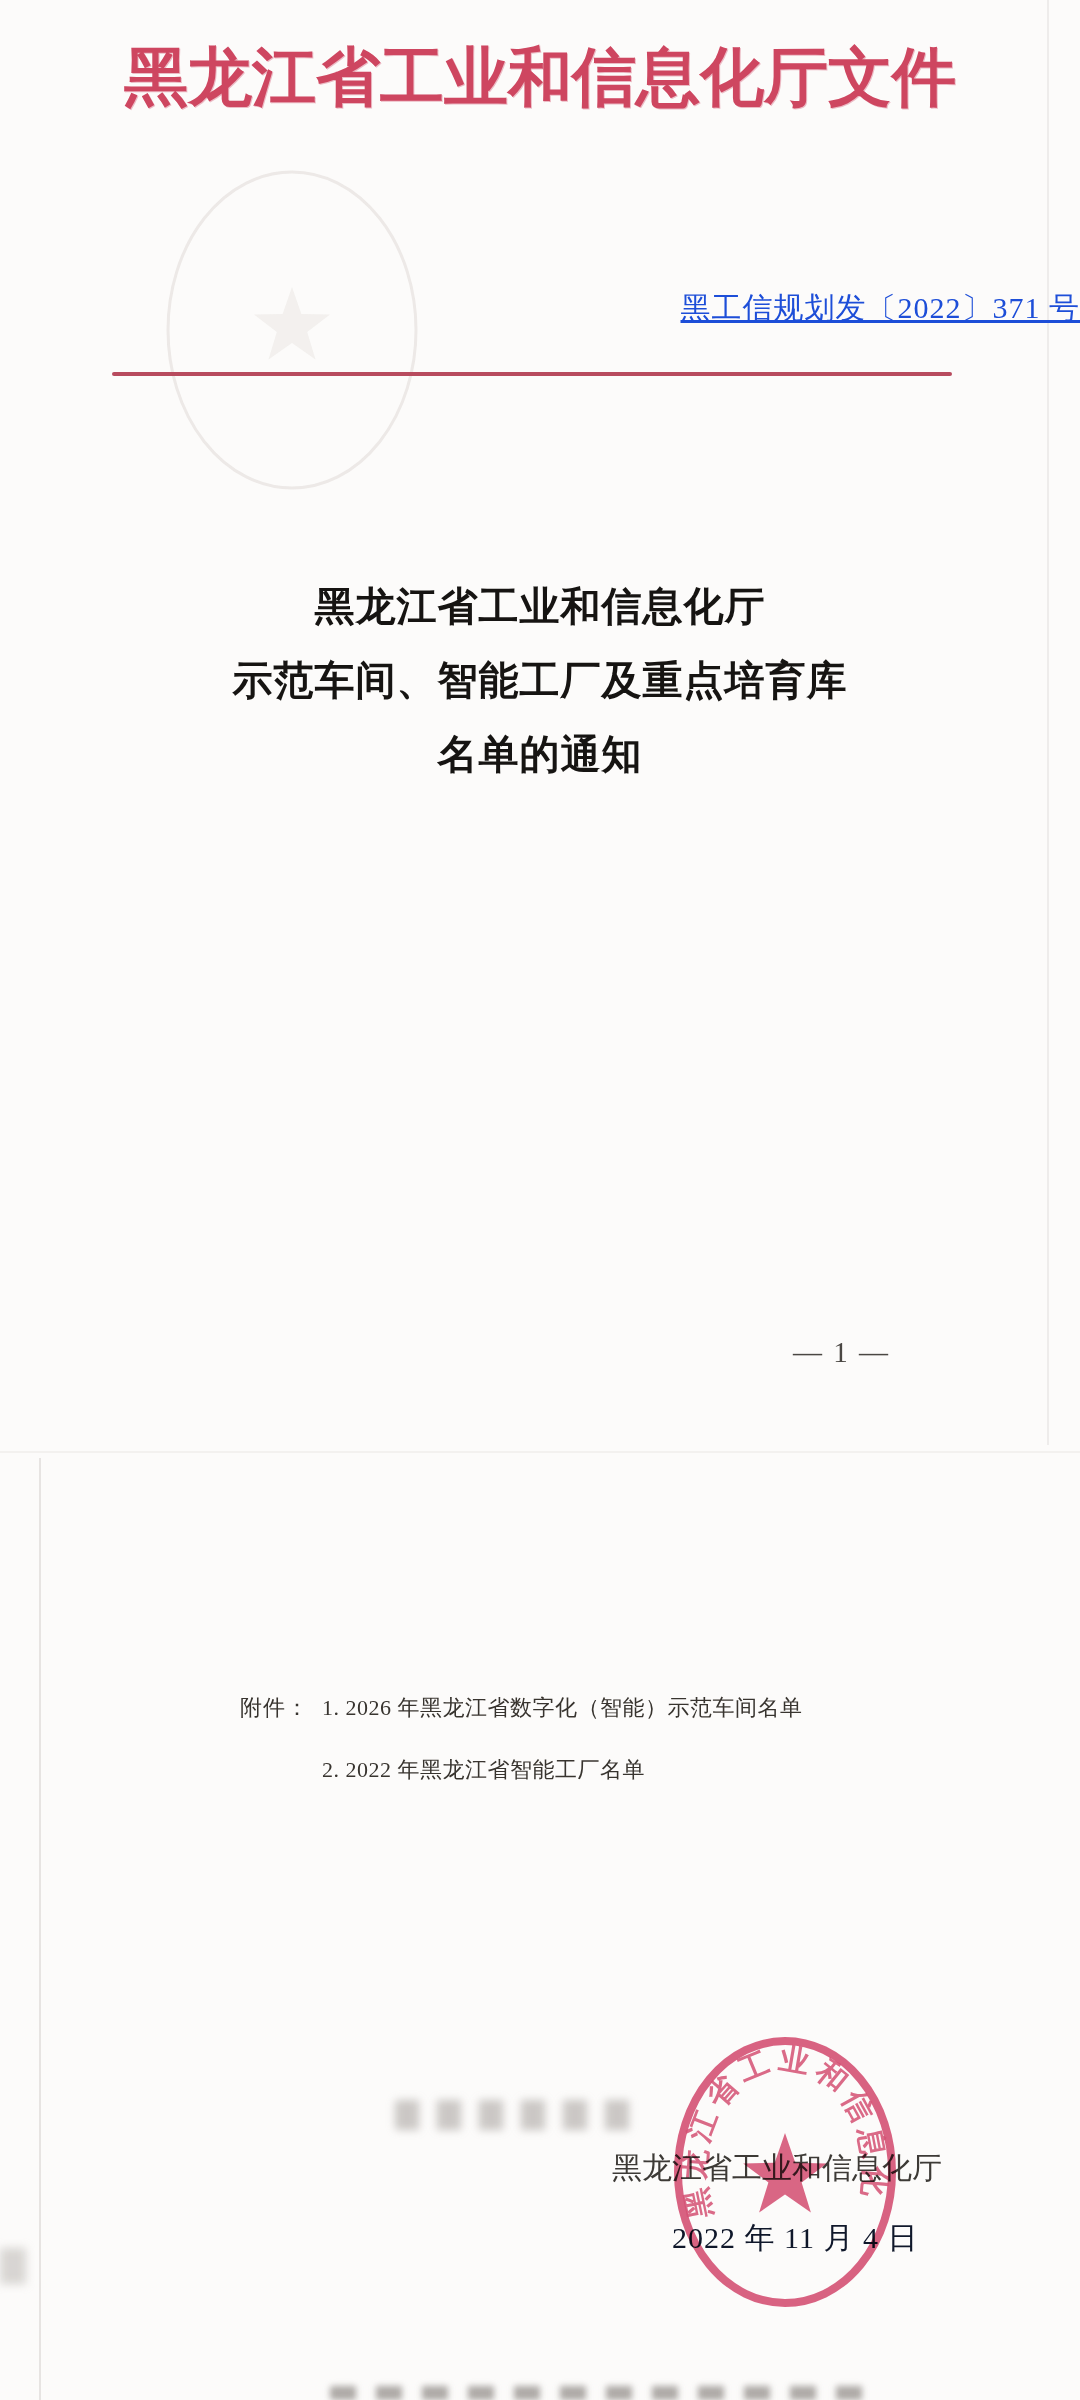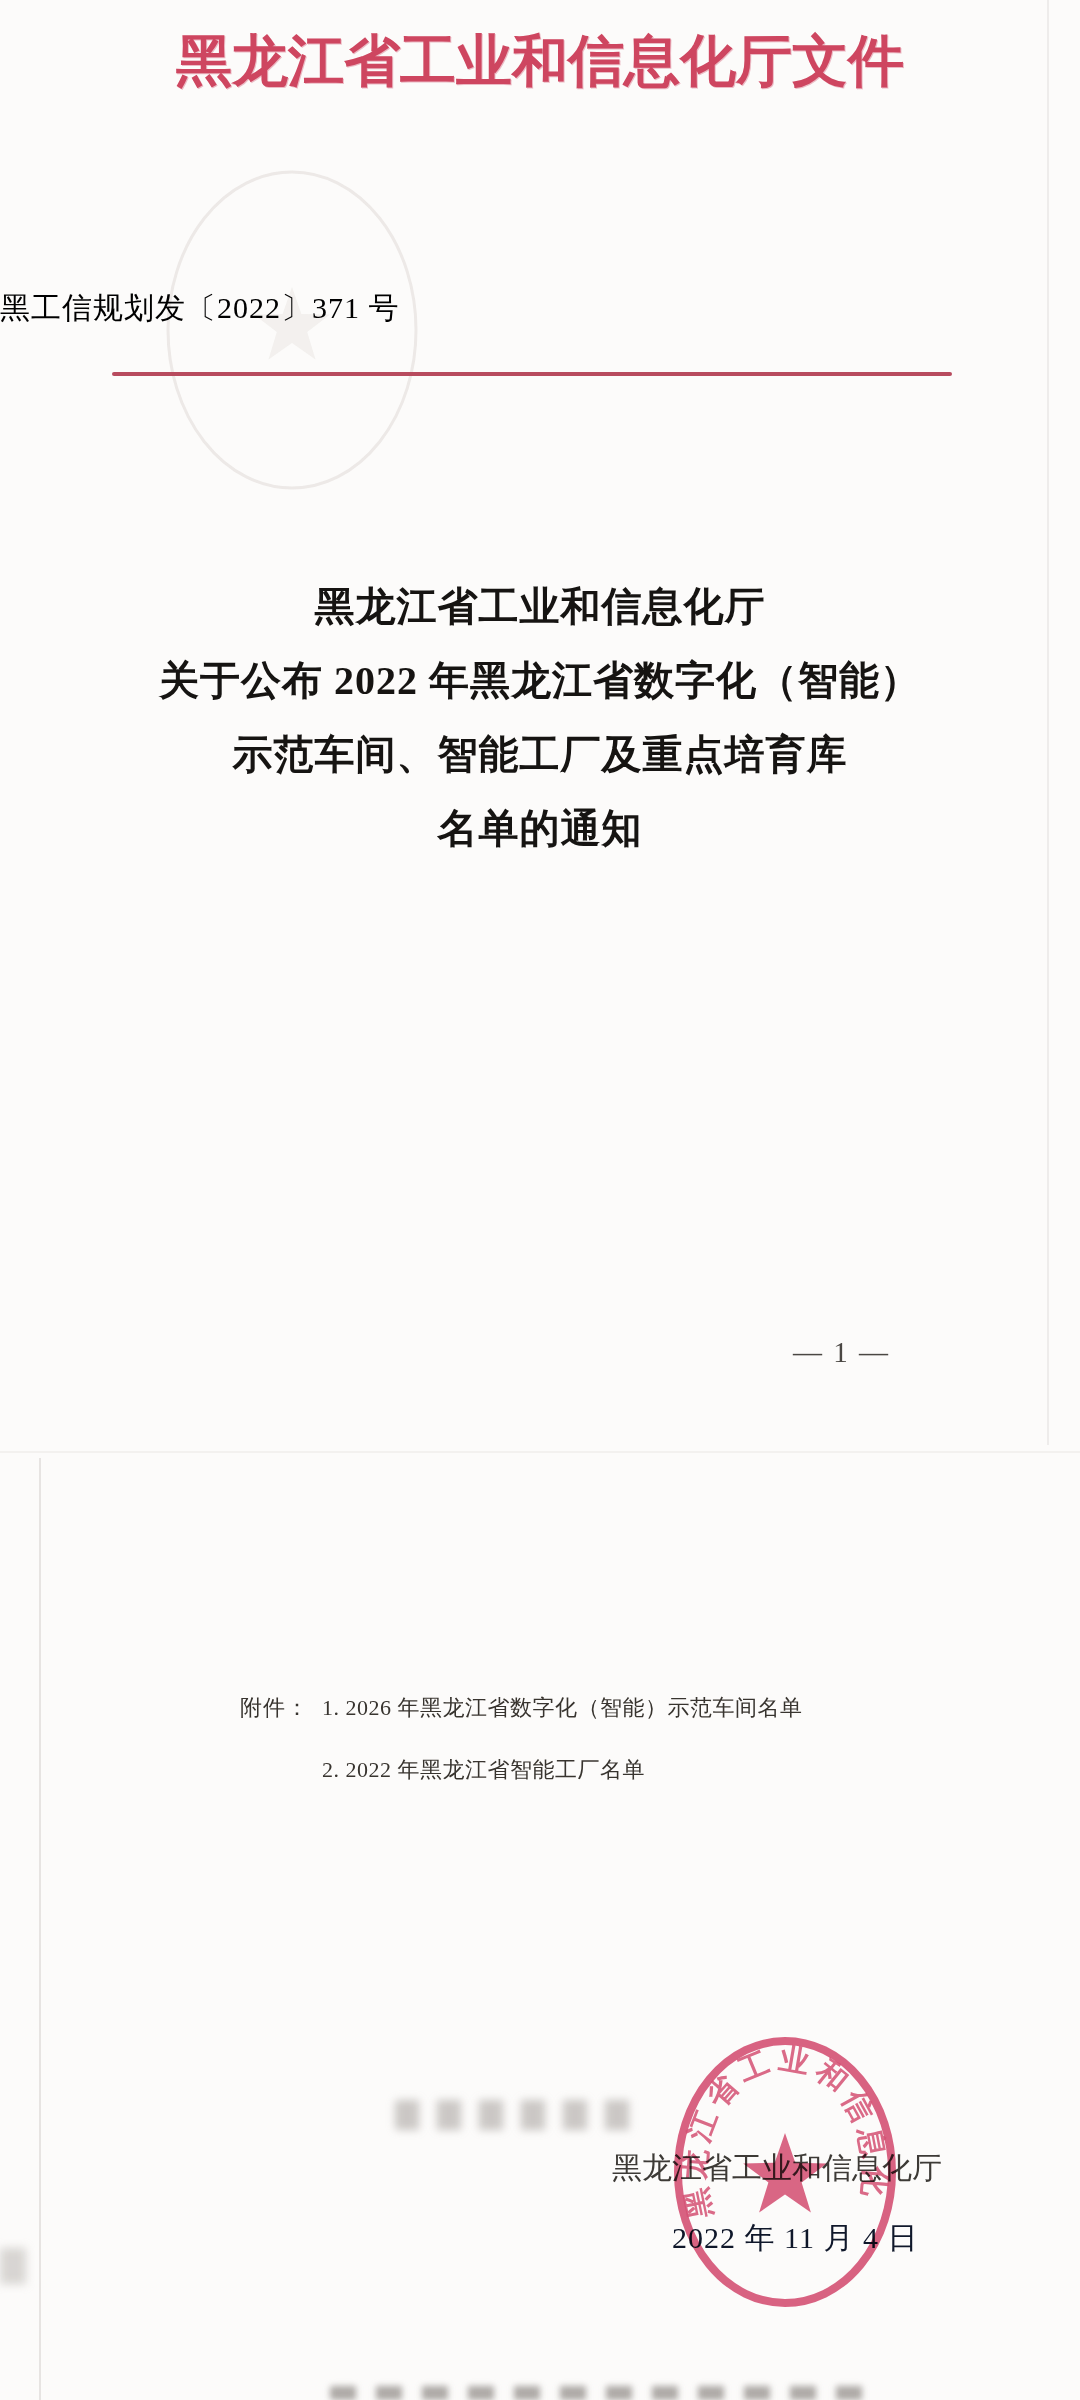--- a/index.html
+++ b/index.html
@@ -20,33 +20,34 @@
   }
   .abs{position:absolute;}
 
   
   .page1-right-edge{left:1047px;top:0;width:2px;height:1445px;background:#eeeceb;}
   .page-seam{left:0;top:1451px;width:1080px;height:2px;background:#f3f1ef;}
   .page2-left-edge{left:39px;top:1458px;width:2px;height:942px;background:#e7e4e2;}
 
   
   .header-title{
-    left:0;top:24px;width:1080px;
+    left:0;top:34px;width:1080px;
     text-align:center;
-    font-size:56px;font-weight:700;
+    font-size:64px;font-weight:700;
     letter-spacing:0px;
     color:var(--header-red);
     text-shadow:1px 1px 0 rgba(206,70,96,.35);
     white-space:nowrap;
   }
   .doc-number{
     left:0;top:288px;width:1080px;
-    text-align:left;
-    font-size:30px;color:#000000;
+    text-align:right;
+    font-size:30px;color:#1d4ed8;
     letter-spacing:1px;
+    text-decoration:underline;
   }
   .red-rule{left:112px;top:372px;width:840px;height:4px;background:var(--rule-red);border-radius:2px;}
 
   .ghost-seal{left:162px;top:165px;width:260px;height:330px;opacity:.8;}
 
   .doc-title{
     left:0;top:570px;width:1080px;
     text-align:center;
     font-size:40px;font-weight:700;color:#161412;
     line-height:74px;
@@ -121,21 +122,20 @@
   </div>
 
   <div class="abs header-title">黑龙江省工业和信息化厅文件</div>
 
   <div class="abs doc-number">黑工信规划发〔2022〕371 号</div>
 
   <div class="abs red-rule"></div>
 
   <div class="abs doc-title">
     <div>黑龙江省工业和信息化厅</div>
-    <div>关于公布 2022 年黑龙江省数字化（智能）</div>
     <div>示范车间、智能工厂及重点培育库</div>
     <div>名单的通知</div>
   </div>
 
 
 
   <div class="abs page-num">— 1 —</div>
 
   <div class="abs attachments">
     <div class="attach-label">附件：</div>

